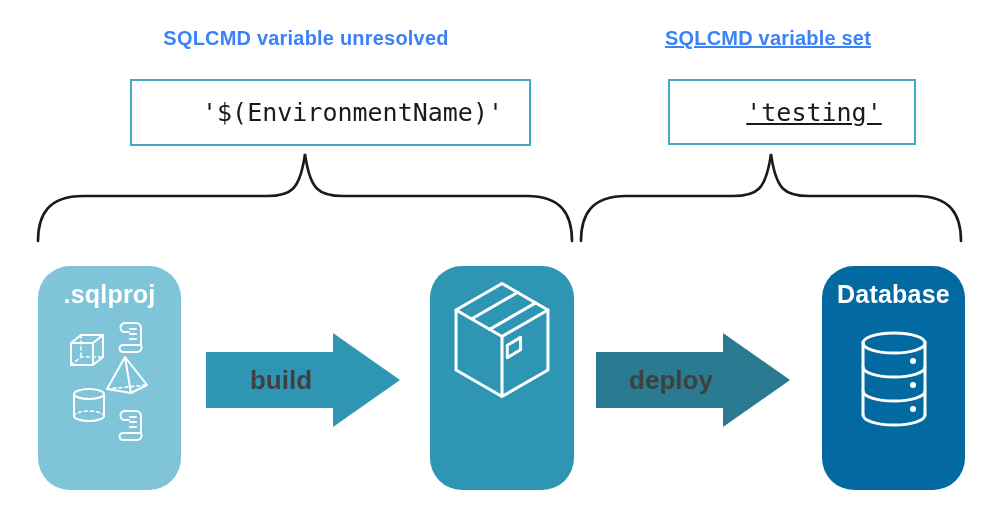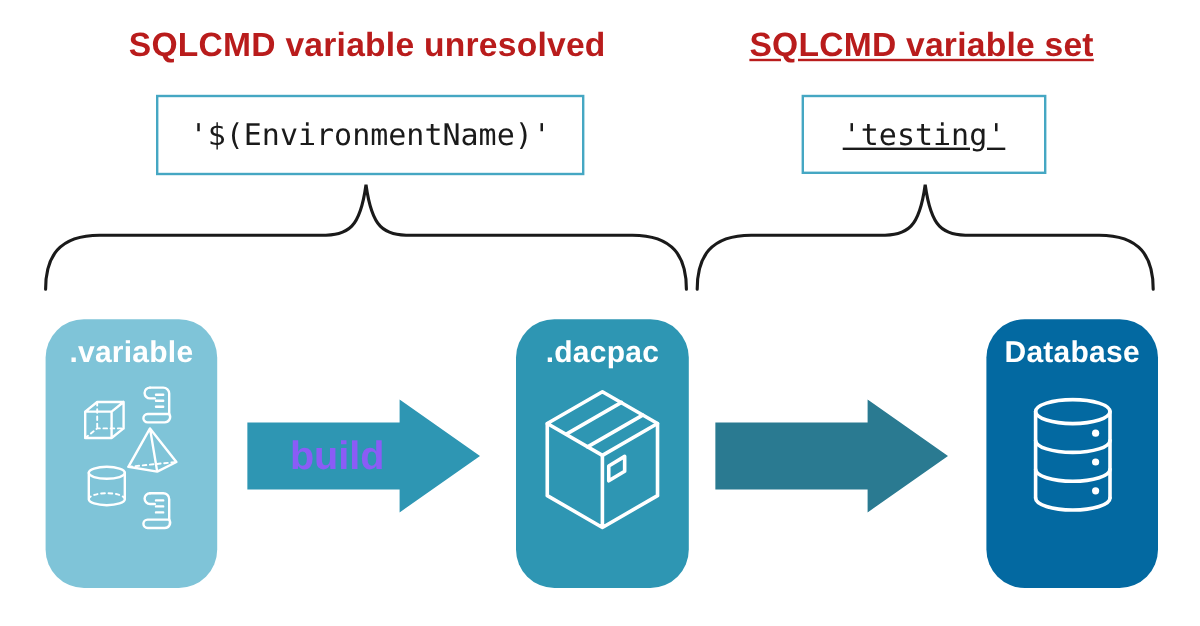--- a/index.html
+++ b/index.html
@@ -4,30 +4,30 @@
 <style>
   html,body{margin:0;padding:0;}
   body{
     width:1000px;height:522px;position:relative;overflow:hidden;
     background:#ffffff;
     font-family:"Liberation Sans", sans-serif;
   }
   .abs{position:absolute;}
   .heading{
     width:400px;top:22px;height:32px;line-height:32px;
-    text-align:center;font-size:28px;font-weight:700;color:#b91c1c;
+    text-align:center;font-size:20px;font-weight:700;color:#3b82f6;
     letter-spacing:0.2px;
   }
   #heading-left{left:106px;}
   #heading-right{left:568px;text-decoration:underline;}
   .codebox{
     background:#ffffff;border:2.5px solid #45a7c3;
     display:flex;align-items:center;justify-content:center;
     font-family:"DejaVu Sans Mono", monospace;
-    font-size:25px;color:#1a1a1a;
+    font-size:25px;color:#1a1a1a;padding-left:44px;
   }
   #codebox-left{left:130px;top:79px;width:353px;height:63px;}
   #codebox-right{left:668px;top:79px;width:200px;height:62px;text-decoration:underline;}
   .brace{overflow:visible;}
   .brace path{fill:none;stroke:#1a1a1a;stroke-width:2.6;stroke-linecap:round;}
   #brace-left{left:35px;top:150px;}
   #brace-right{left:578px;top:150px;}
   .node{
     top:266px;width:143px;height:224px;border-radius:32px;
     display:flex;flex-direction:column;align-items:center;
@@ -44,21 +44,21 @@
   .node-icon .dot{fill:#ffffff;stroke:none;}
   #sqlproj-icons{margin-top:12px;}
   #dacpac-icon{margin-top:12px;}
   #database-icon{margin-top:22px;}
   .arrow-wrap{top:331px;width:196px;height:98px;}
   #arrow-build{left:206px;}
   #arrow-deploy{left:596px;}
   .arrow-label{
     position:absolute;left:0;top:0;width:150px;height:100%;
     display:flex;align-items:center;justify-content:center;
-    font-size:33px;font-weight:700;color:#8b5cf6;
+    font-size:26px;font-weight:700;color:#404040;
   }
 </style>
 </head>
 <body>
 
 <div class="abs heading" id="heading-left">SQLCMD variable unresolved</div>
 <div class="abs heading" id="heading-right">SQLCMD variable set</div>
 
 <div class="abs codebox" id="codebox-left">
   <span>'$(EnvironmentName)'</span>
@@ -70,21 +70,21 @@
 <svg class="abs brace" id="brace-left" width="540" height="94" viewBox="0 0 540 94">
   <path d="M3,91 C3,64 14,46 48,46 L232,46 C256,46 265,40 270,4
            C275,40 284,46 308,46 L492,46 C526,46 537,64 537,91"></path>
 </svg>
 <svg class="abs brace" id="brace-right" width="386" height="94" viewBox="0 0 386 94">
   <path d="M3,91 C3,64 14,46 48,46 L155,46 C179,46 188,40 193,4
            C198,40 207,46 231,46 L338,46 C372,46 383,64 383,91"></path>
 </svg>
 
 <div class="abs node" id="node-sqlproj">
-  <div class="node-label">.variable</div>
+  <div class="node-label">.sqlproj</div>
   <svg class="node-icon" id="sqlproj-icons" width="82" height="122" viewBox="0 0 82 122" stroke-width="2">
 
     <g>
       <path d="M2,22 H24 V44 H2 Z M2,22 L12,14 H34 V36 M24,22 L34,14 M24,44 L34,36"></path>
       <path class="dash" d="M2,44 L12,36 H34 M12,14 V36"></path>
     </g>
 
     <g>
       <path d="M56,2 H67 a5,5 0 0 1 5,5 V24"></path>
       <path d="M56,2 a4.5,4.5 0 0 0 -4.5,4.5 a4.5,4.5 0 0 0 4.5,4.5 h4"></path>
@@ -113,33 +113,33 @@
 </div>
 
 <div class="abs arrow-wrap" id="arrow-build">
   <svg width="196" height="98" viewBox="0 0 196 98">
     <polygon points="0,21 127,21 127,2 194,49 127,96 127,77 0,77" fill="#2E96B3"></polygon>
   </svg>
   <div class="arrow-label">build</div>
 </div>
 
 <div class="abs node" id="node-dacpac">
-  <div class="node-label">.dacpac</div>
   <svg class="node-icon" id="dacpac-icon" width="106" height="124" viewBox="0 0 120 140" stroke-width="3.4">
     <path d="M60,6 L112,36 L60,66 L8,36 Z"></path>
     <path d="M8,36 V104 M112,36 V104 M60,66 V134 M8,104 L60,134 L112,104"></path>
     <path d="M78,16 L26,46 M98,28 L46,58"></path>
     <path d="M66,76 l15,-9 v14 l-15,9 z"></path>
   </svg>
 </div>
 
 <div class="abs arrow-wrap" id="arrow-deploy">
   <svg width="196" height="98" viewBox="0 0 196 98">
     <polygon points="0,21 127,21 127,2 194,49 127,96 127,77 0,77" fill="#2A7A91"></polygon>
   </svg>
+  <div class="arrow-label">deploy</div>
 </div>
 
 <div class="abs node" id="node-database">
   <div class="node-label">Database</div>
   <svg class="node-icon" id="database-icon" width="80" height="98" viewBox="0 0 80 98" stroke-width="3">
     <ellipse cx="40" cy="12" rx="31" ry="10"></ellipse>
     <path d="M9,12 V84 M71,12 V84"></path>
     <path d="M9,84 A31,10 0 0 0 71,84 M9,36 A31,10 0 0 0 71,36 M9,60 A31,10 0 0 0 71,60"></path>
     <circle class="dot" cx="59" cy="30" r="3"></circle>
     <circle class="dot" cx="59" cy="54" r="3"></circle>

